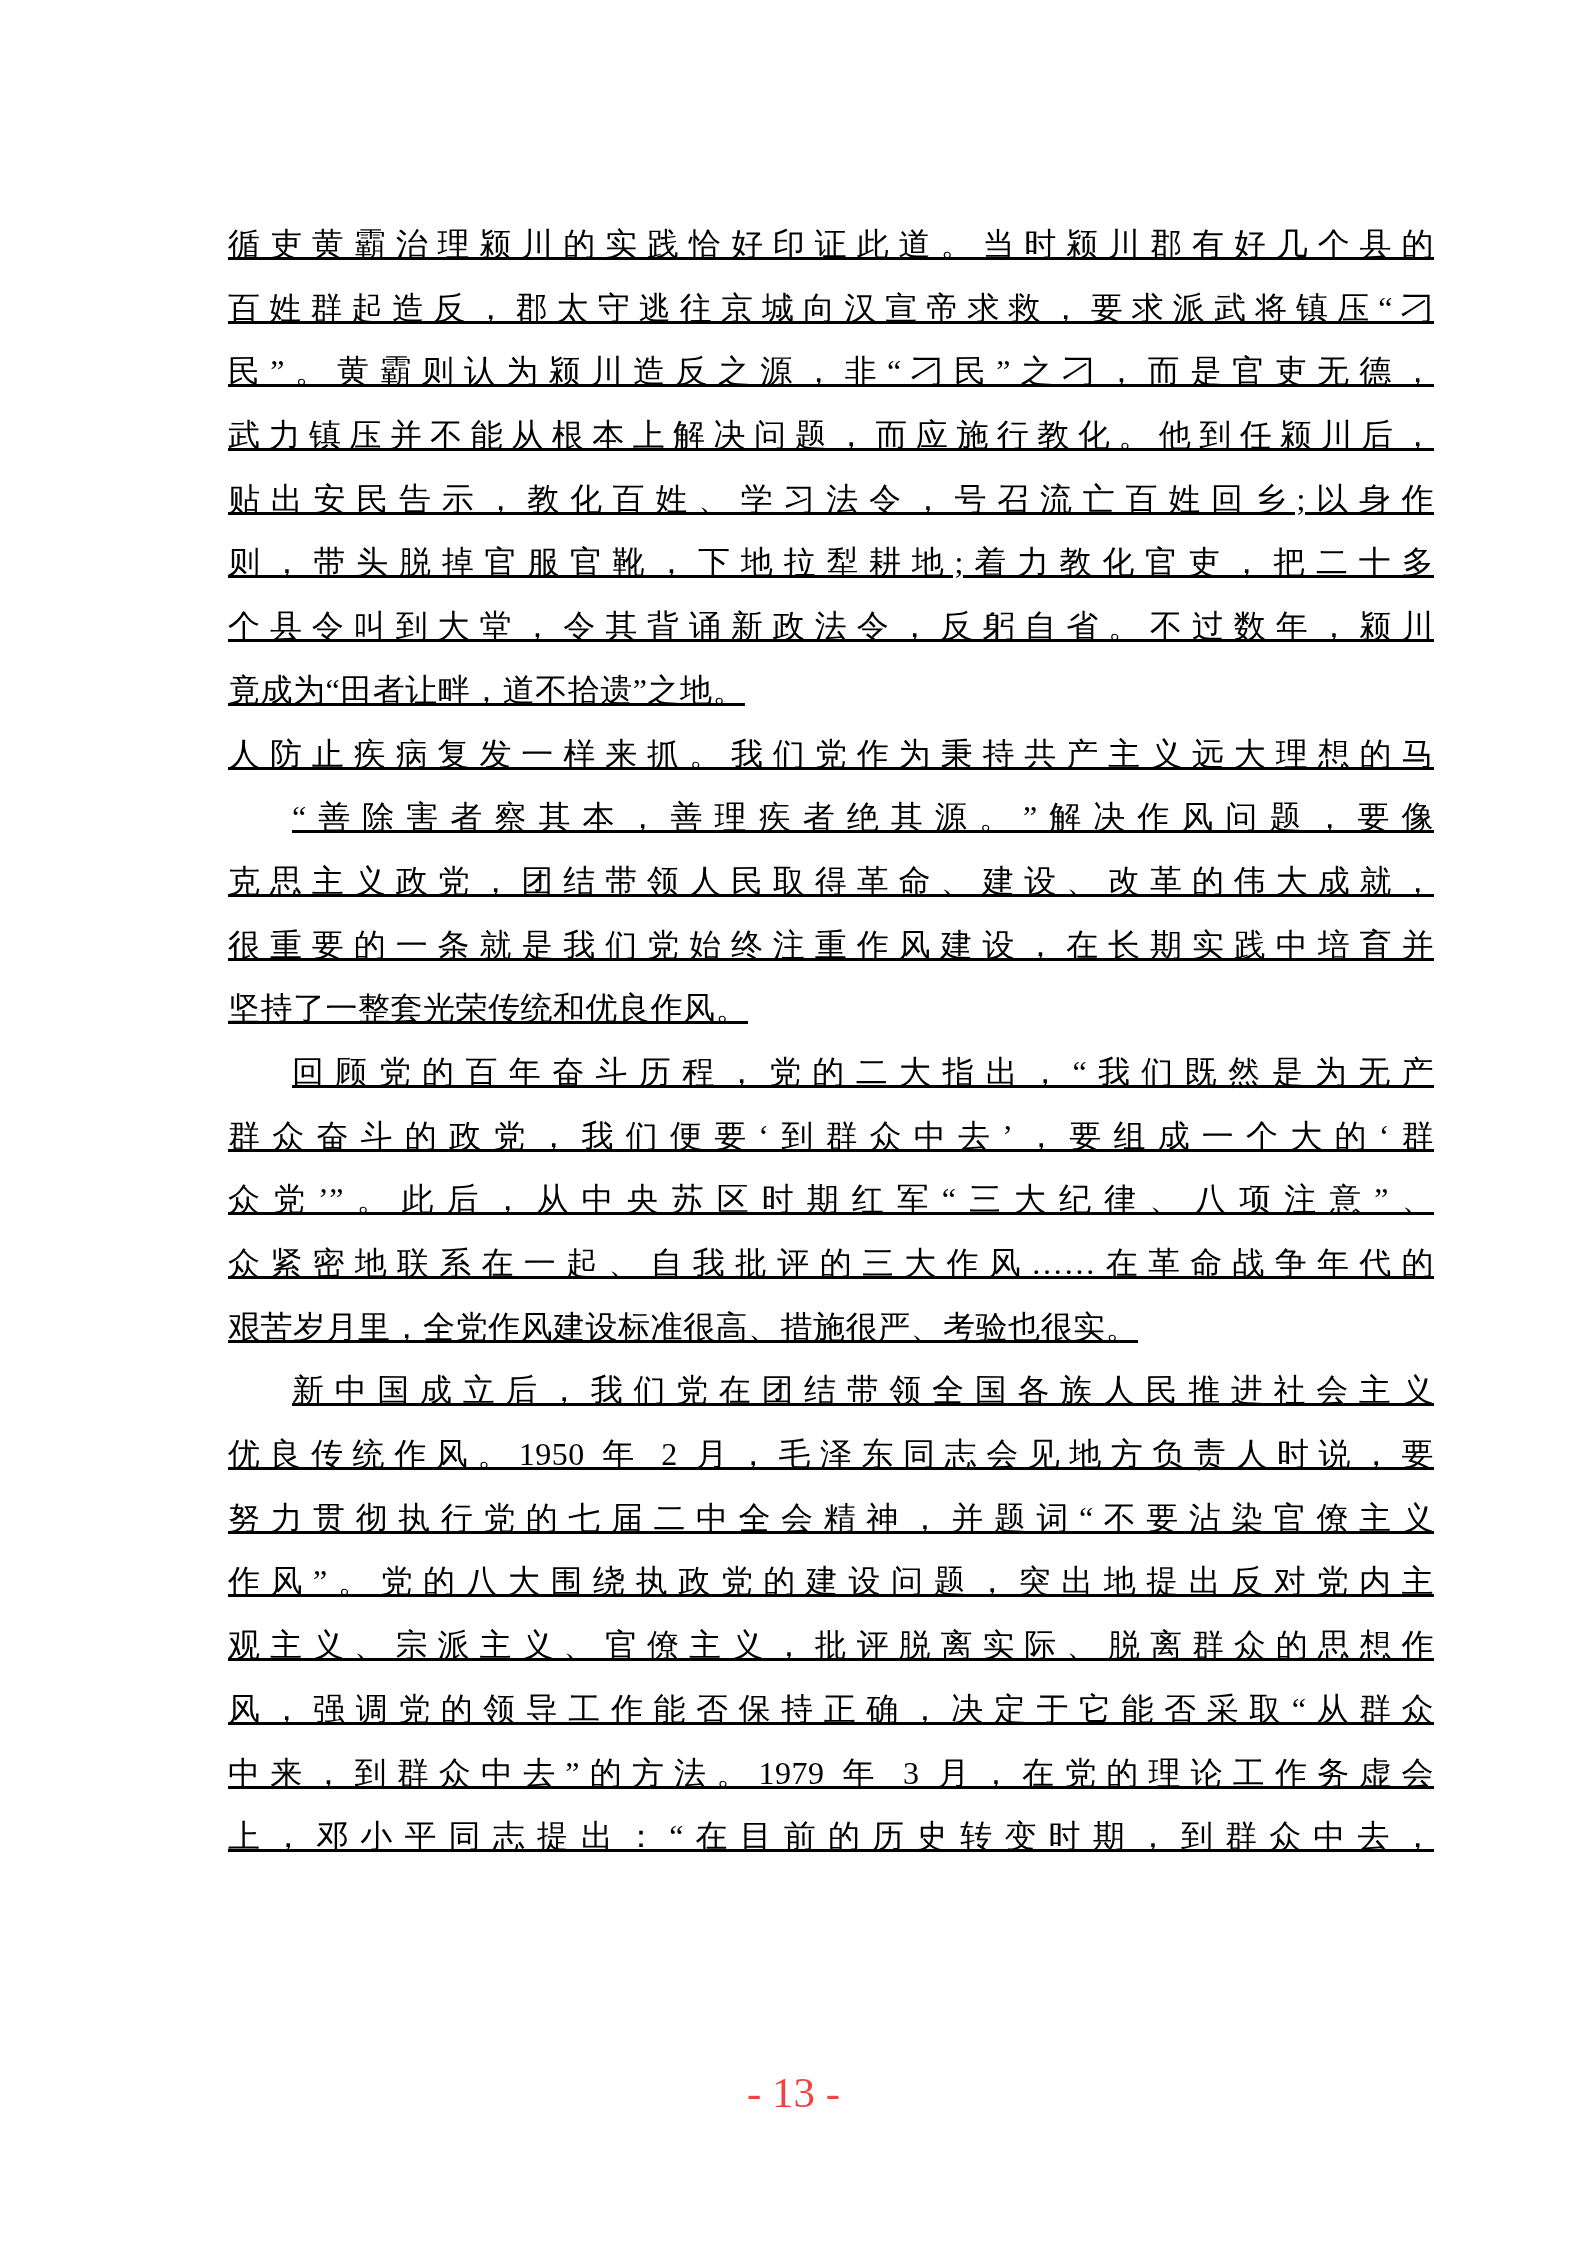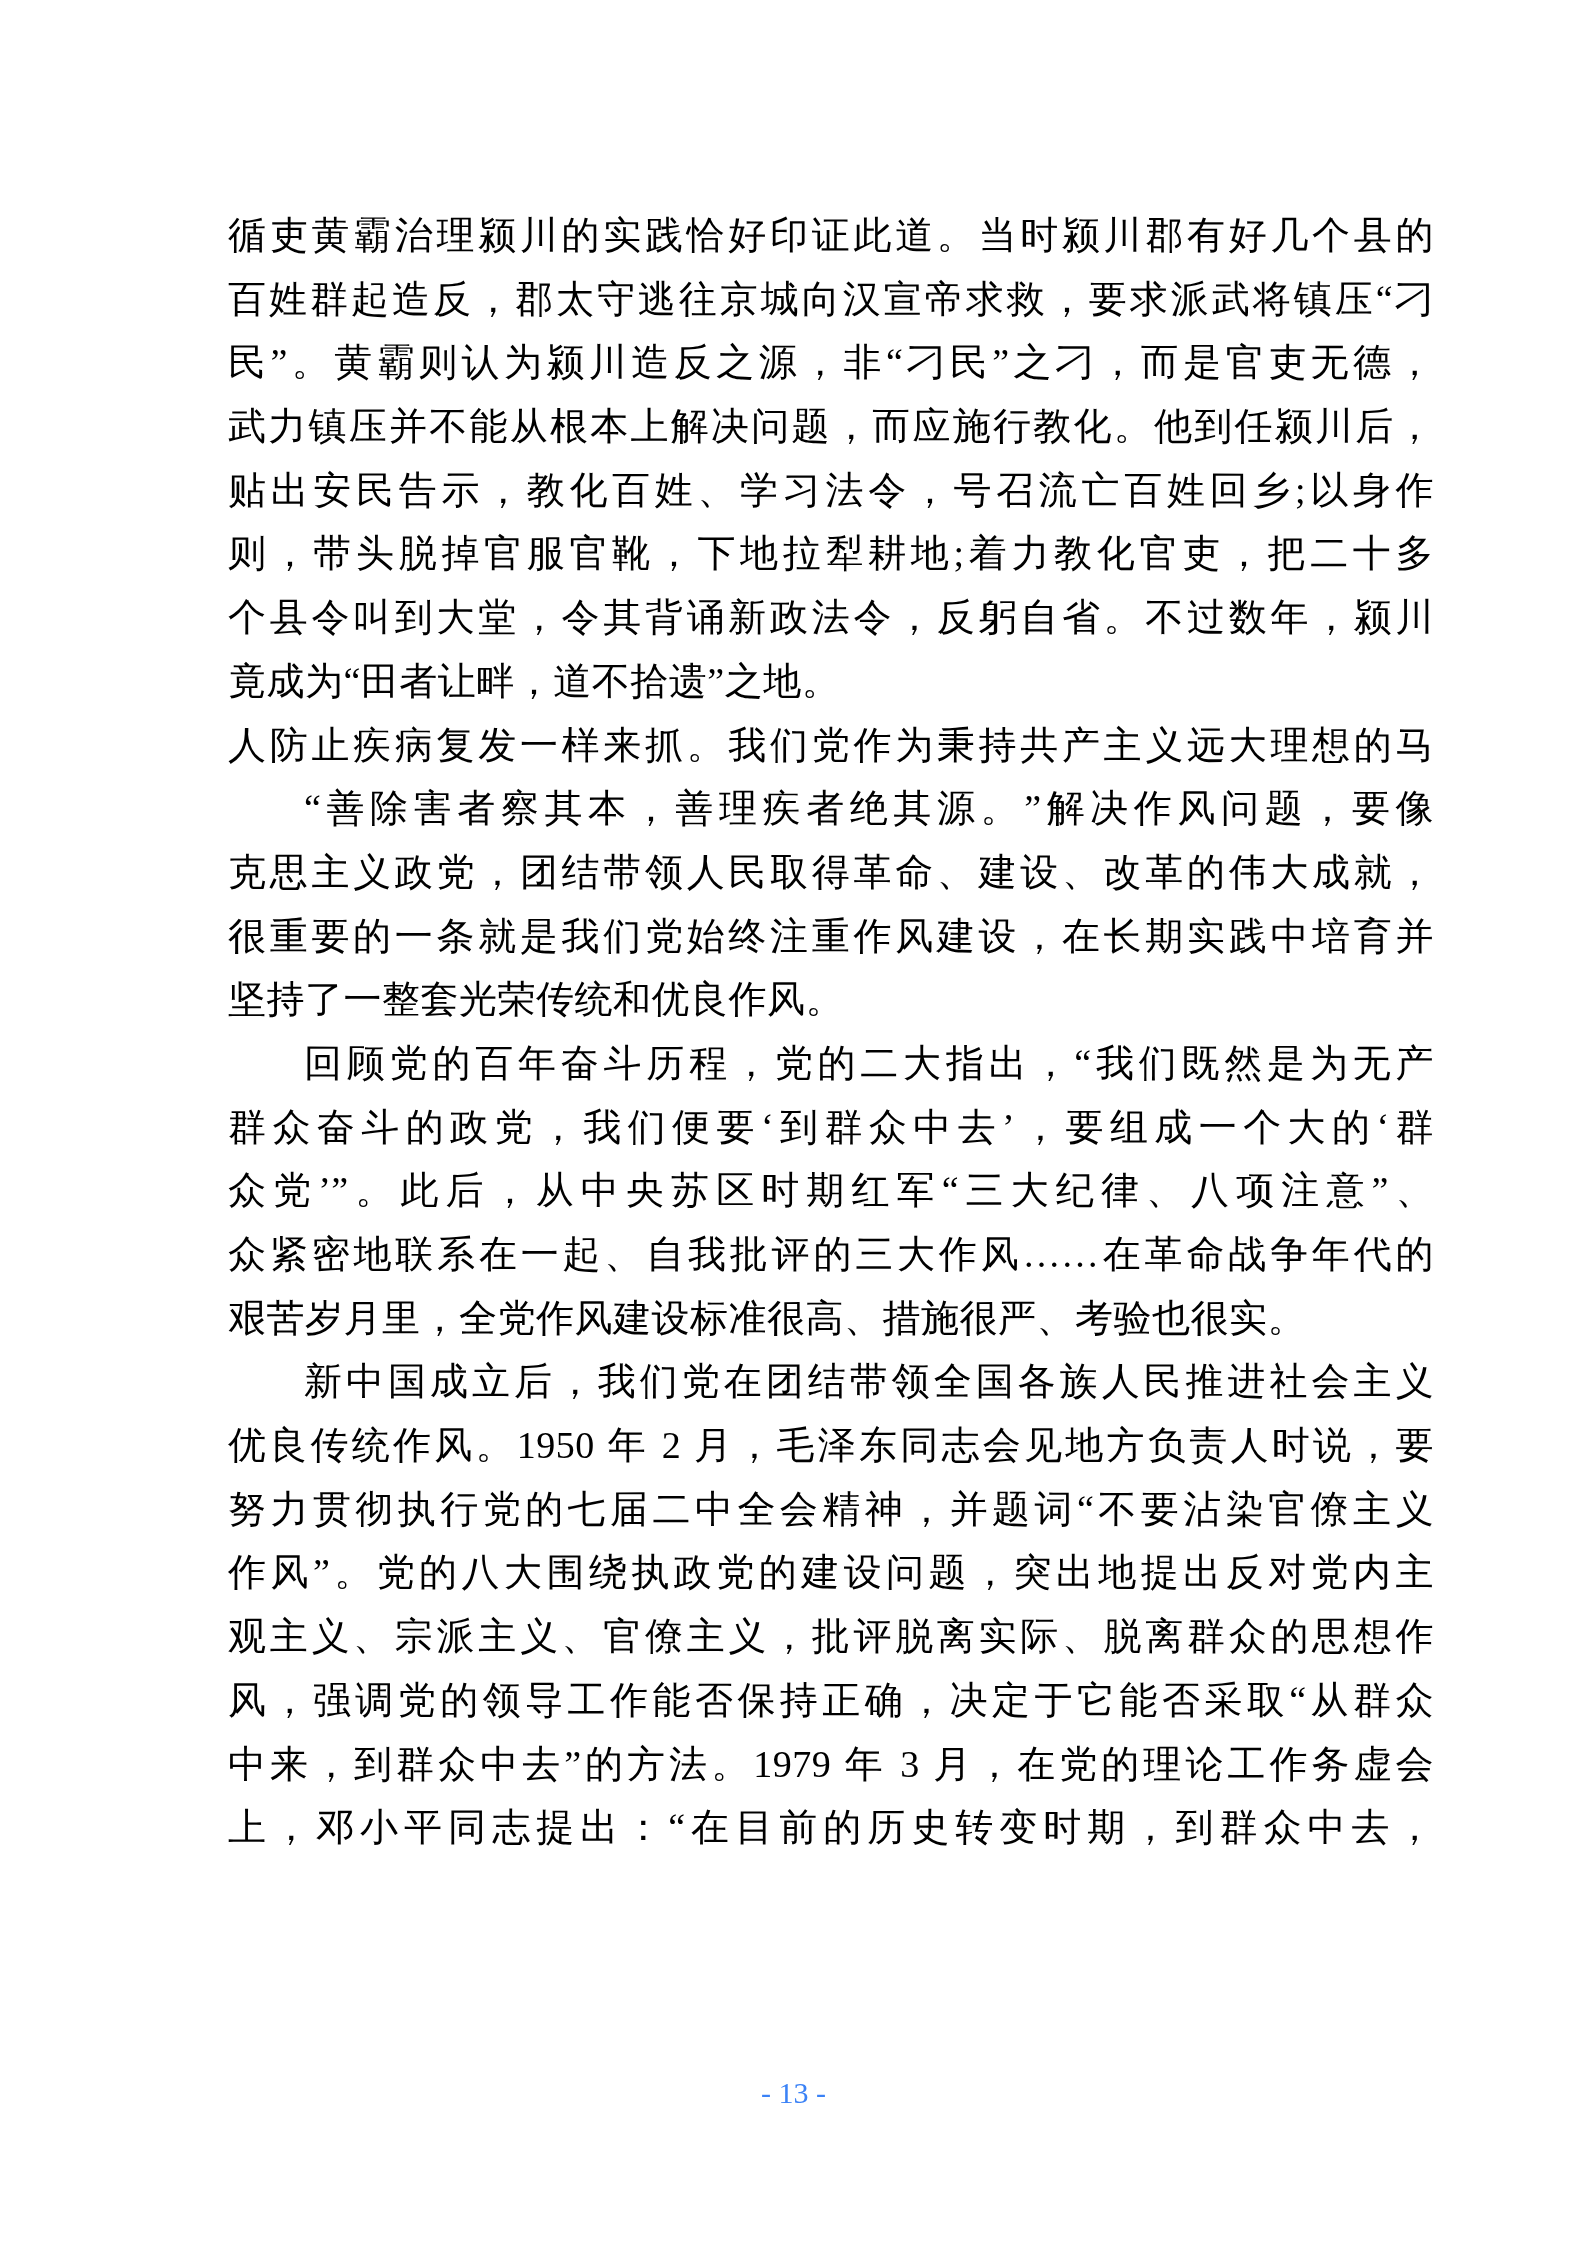--- a/index.html
+++ b/index.html
@@ -20,45 +20,46 @@
     position: absolute;
     left: 228px;
     top: 201px;
     width: 1206px;
   }
   .para {
     margin: 0;
     padding: 0;
   }
   .line {
-    font-size: 38px;
-    line-height: 69px;
+    font-size: 32px;
+    line-height: 87px;
     height: 63.7px;
     white-space: normal;
     text-align: justify;
     text-align-last: justify;
     text-justify: inter-character;
     letter-spacing: 0.5px;
+    text-decoration: underline;
   }
   .line.indent {
     text-indent: 2em;
   }
   .line.last {
     text-align-last: left;
   }
   .page-number {
     position: absolute;
     left: 0;
     right: 0;
     top: 2068px;
     text-align: center;
-    font-size: 30px;
+    font-size: 43px;
     line-height: 50px;
     font-family: "Liberation Serif", "DejaVu Serif", serif;
-    color: #3b82f6;
+    color: #ef4444;
   }
 </style>
 </head>
 <body>
 
 <div class="page">
   <div class="text-block">
 
     <div class="para">
       <div class="line">循吏黄霸治理颍川的实践恰好印证此道。当时颍川郡有好几个县的</div>

